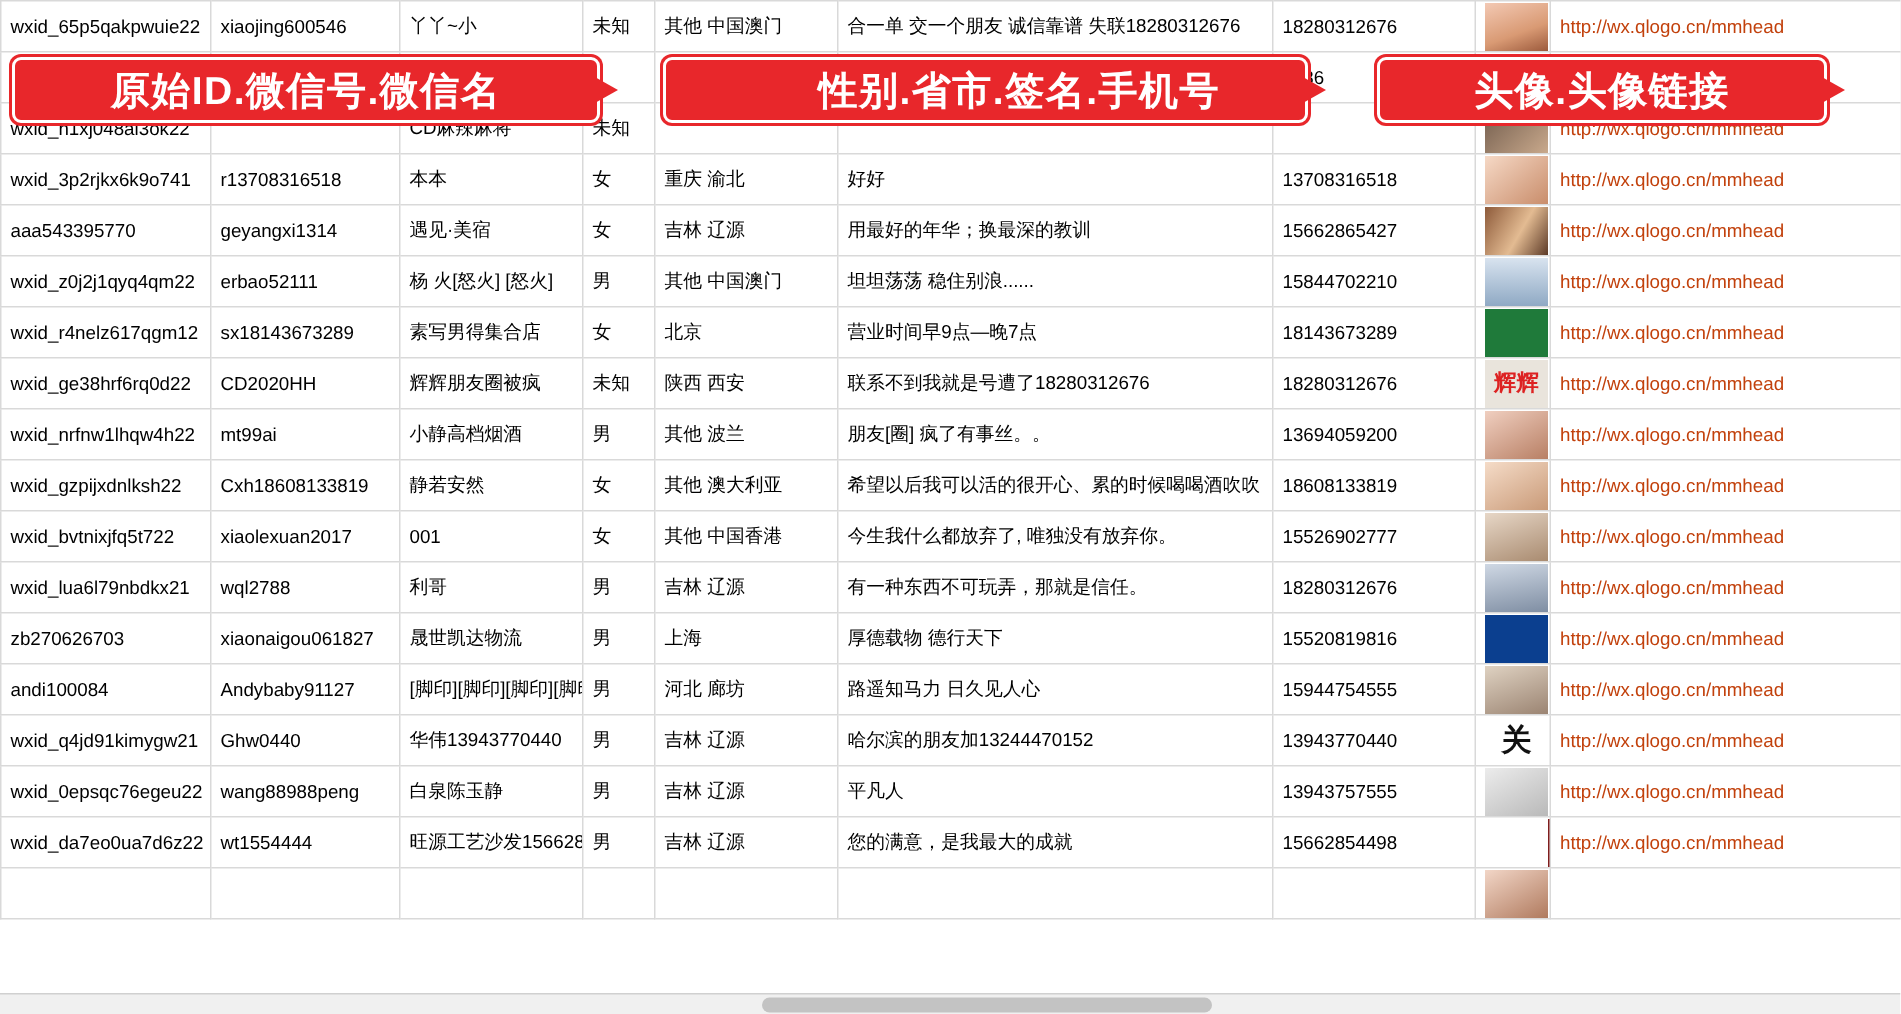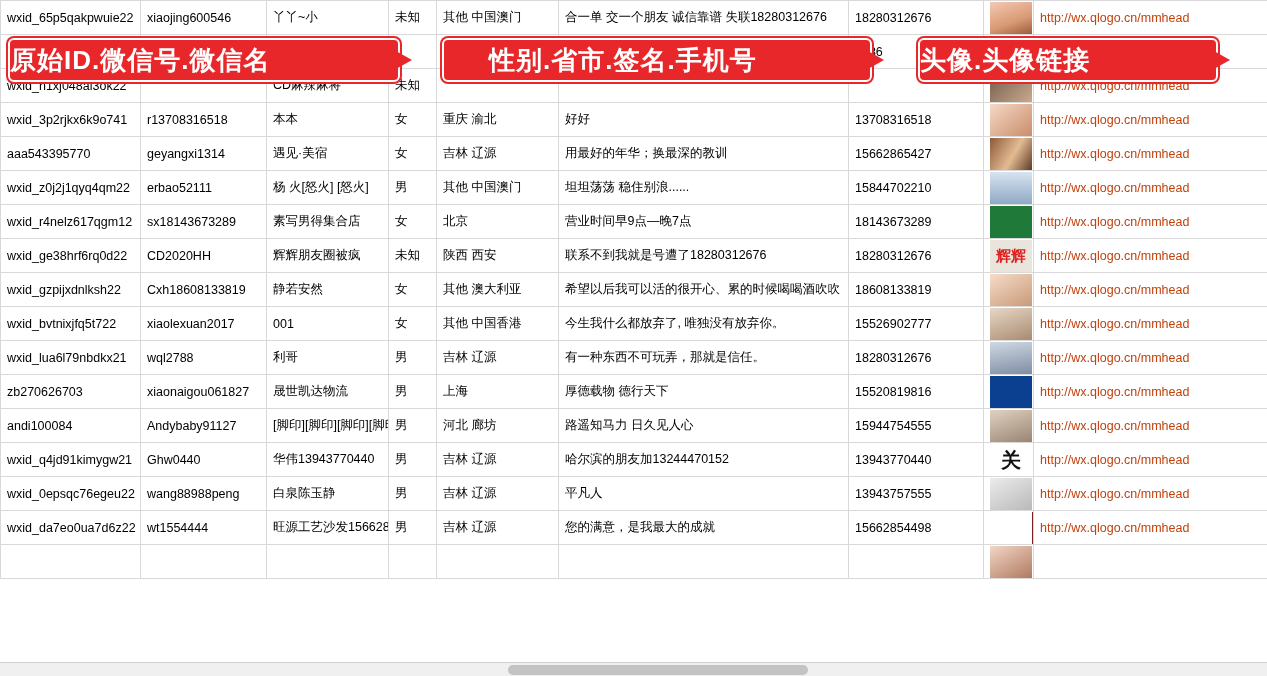--- a/index.html
+++ b/index.html
@@ -79,21 +79,21 @@
   .banner {
     position: absolute;
     background: #e8272b;
     color: #ffffff;
     font-weight: bold;
     border-radius: 6px;
     border: 2px solid #ffffff;
     box-shadow: 0 0 0 2px #e8272b;
     display: flex;
     align-items: center;
-    justify-content: flex-start;
+    justify-content: center;
     letter-spacing: 1px;
     white-space: nowrap;
   }
   #banner1 { left: 8px;   top: 38px; width: 392px; height: 44px; font-size: 26px; }
   #banner2 { left: 442px; top: 38px; width: 430px; height: 44px; font-size: 26px; padding-left: 45px; }
   #banner3 { left: 918px; top: 38px; width: 300px; height: 44px; font-size: 26px; }
 
   .banner .tail {
     position: absolute;
     right: -14px; top: 50%;
@@ -236,20 +236,33 @@
           <td class="">未知</td>
           <td class="sep">陕西 西安</td>
           <td class="">联系不到我就是号遭了18280312676</td>
           <td class="sep">18280312676</td>
           <td class="avatar-cell">
             <div class="avatar a8">辉辉</div>
           </td>
           <td class="url-cell">http://wx.qlogo.cn/mmhead</td>
         </tr>
         <tr>
+          <td class="">wxid_nrfnw1lhqw4h22</td>
+          <td class="">mt99ai</td>
+          <td class="">小静高档烟酒</td>
+          <td class="">男</td>
+          <td class="sep">其他 波兰</td>
+          <td class="">朋友[圈] 疯了有事丝。。</td>
+          <td class="sep">13694059200</td>
+          <td class="avatar-cell">
+            <div class="avatar a9"></div>
+          </td>
+          <td class="url-cell">http://wx.qlogo.cn/mmhead</td>
+        </tr>
+        <tr>
           <td class="">wxid_gzpijxdnlksh22</td>
           <td class="">Cxh18608133819</td>
           <td class="">静若安然</td>
           <td class="">女</td>
           <td class="sep">其他 澳大利亚</td>
           <td class="">希望以后我可以活的很开心、累的时候喝喝酒吹吹</td>
           <td class="sep">18608133819</td>
           <td class="avatar-cell">
             <div class="avatar a10"></div>
           </td>

